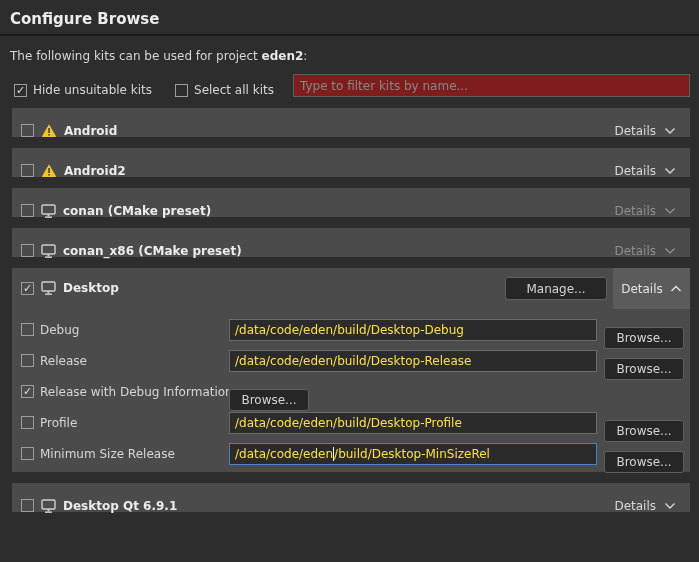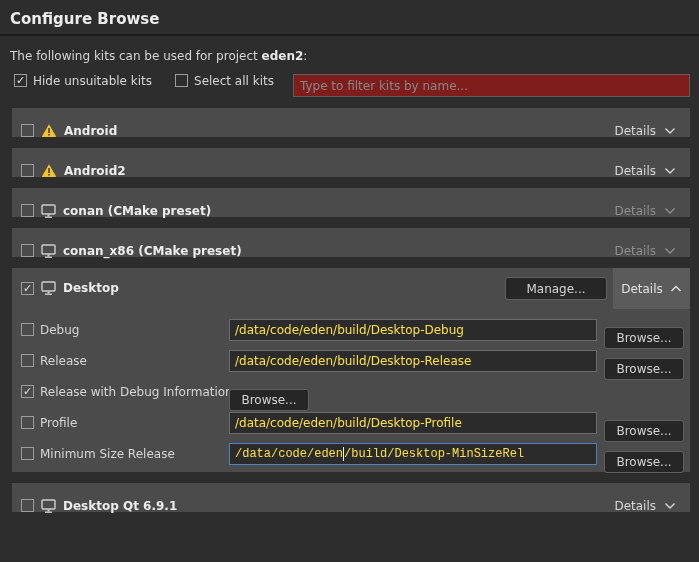--- a/index.html
+++ b/index.html
@@ -17,21 +17,21 @@
     padding: 10px 10px 6px 10px;
   }
   .title-sep { border-top: 2px solid #1b1b1b; }
   .intro {
     margin: 13px 10px 0 10px;
     color: #d6d6d6;
   }
   .intro b { color: #e8e8e8; }
   .filter-row {
     display: flex;
-    align-items: flex-start;
+    align-items: flex-end;
     margin: 11px 9px 0 14px;
     height: 23px;
   }
   .cb {
     width: 13px; height: 13px;
     border: 1px solid #9d9d9d;
     flex: none;
     display: inline-flex;
     align-items: center;
     justify-content: center;
@@ -144,21 +144,21 @@
     background: #2b2b2b;
     border: 1px solid #6b6b6b;
     color: #fde047;
     display: flex;
     align-items: center;
     padding: 0 5px;
     margin-right: 7px;
     white-space: nowrap;
     overflow: hidden;
   }
-  .cfg-input.focused { border: 1px solid #4783c2; font-family: Liberation Mono, monospace; }
+  .cfg-input.focused { border: 1px solid #4783c2; }
   .caret {
     display: inline-block;
     width: 1px; height: 14px;
     background: #f0f0f0;
     vertical-align: middle;
     flex: none;
   }
   .browse-btn {
     width: 80px; height: 22px;
     flex: none;

